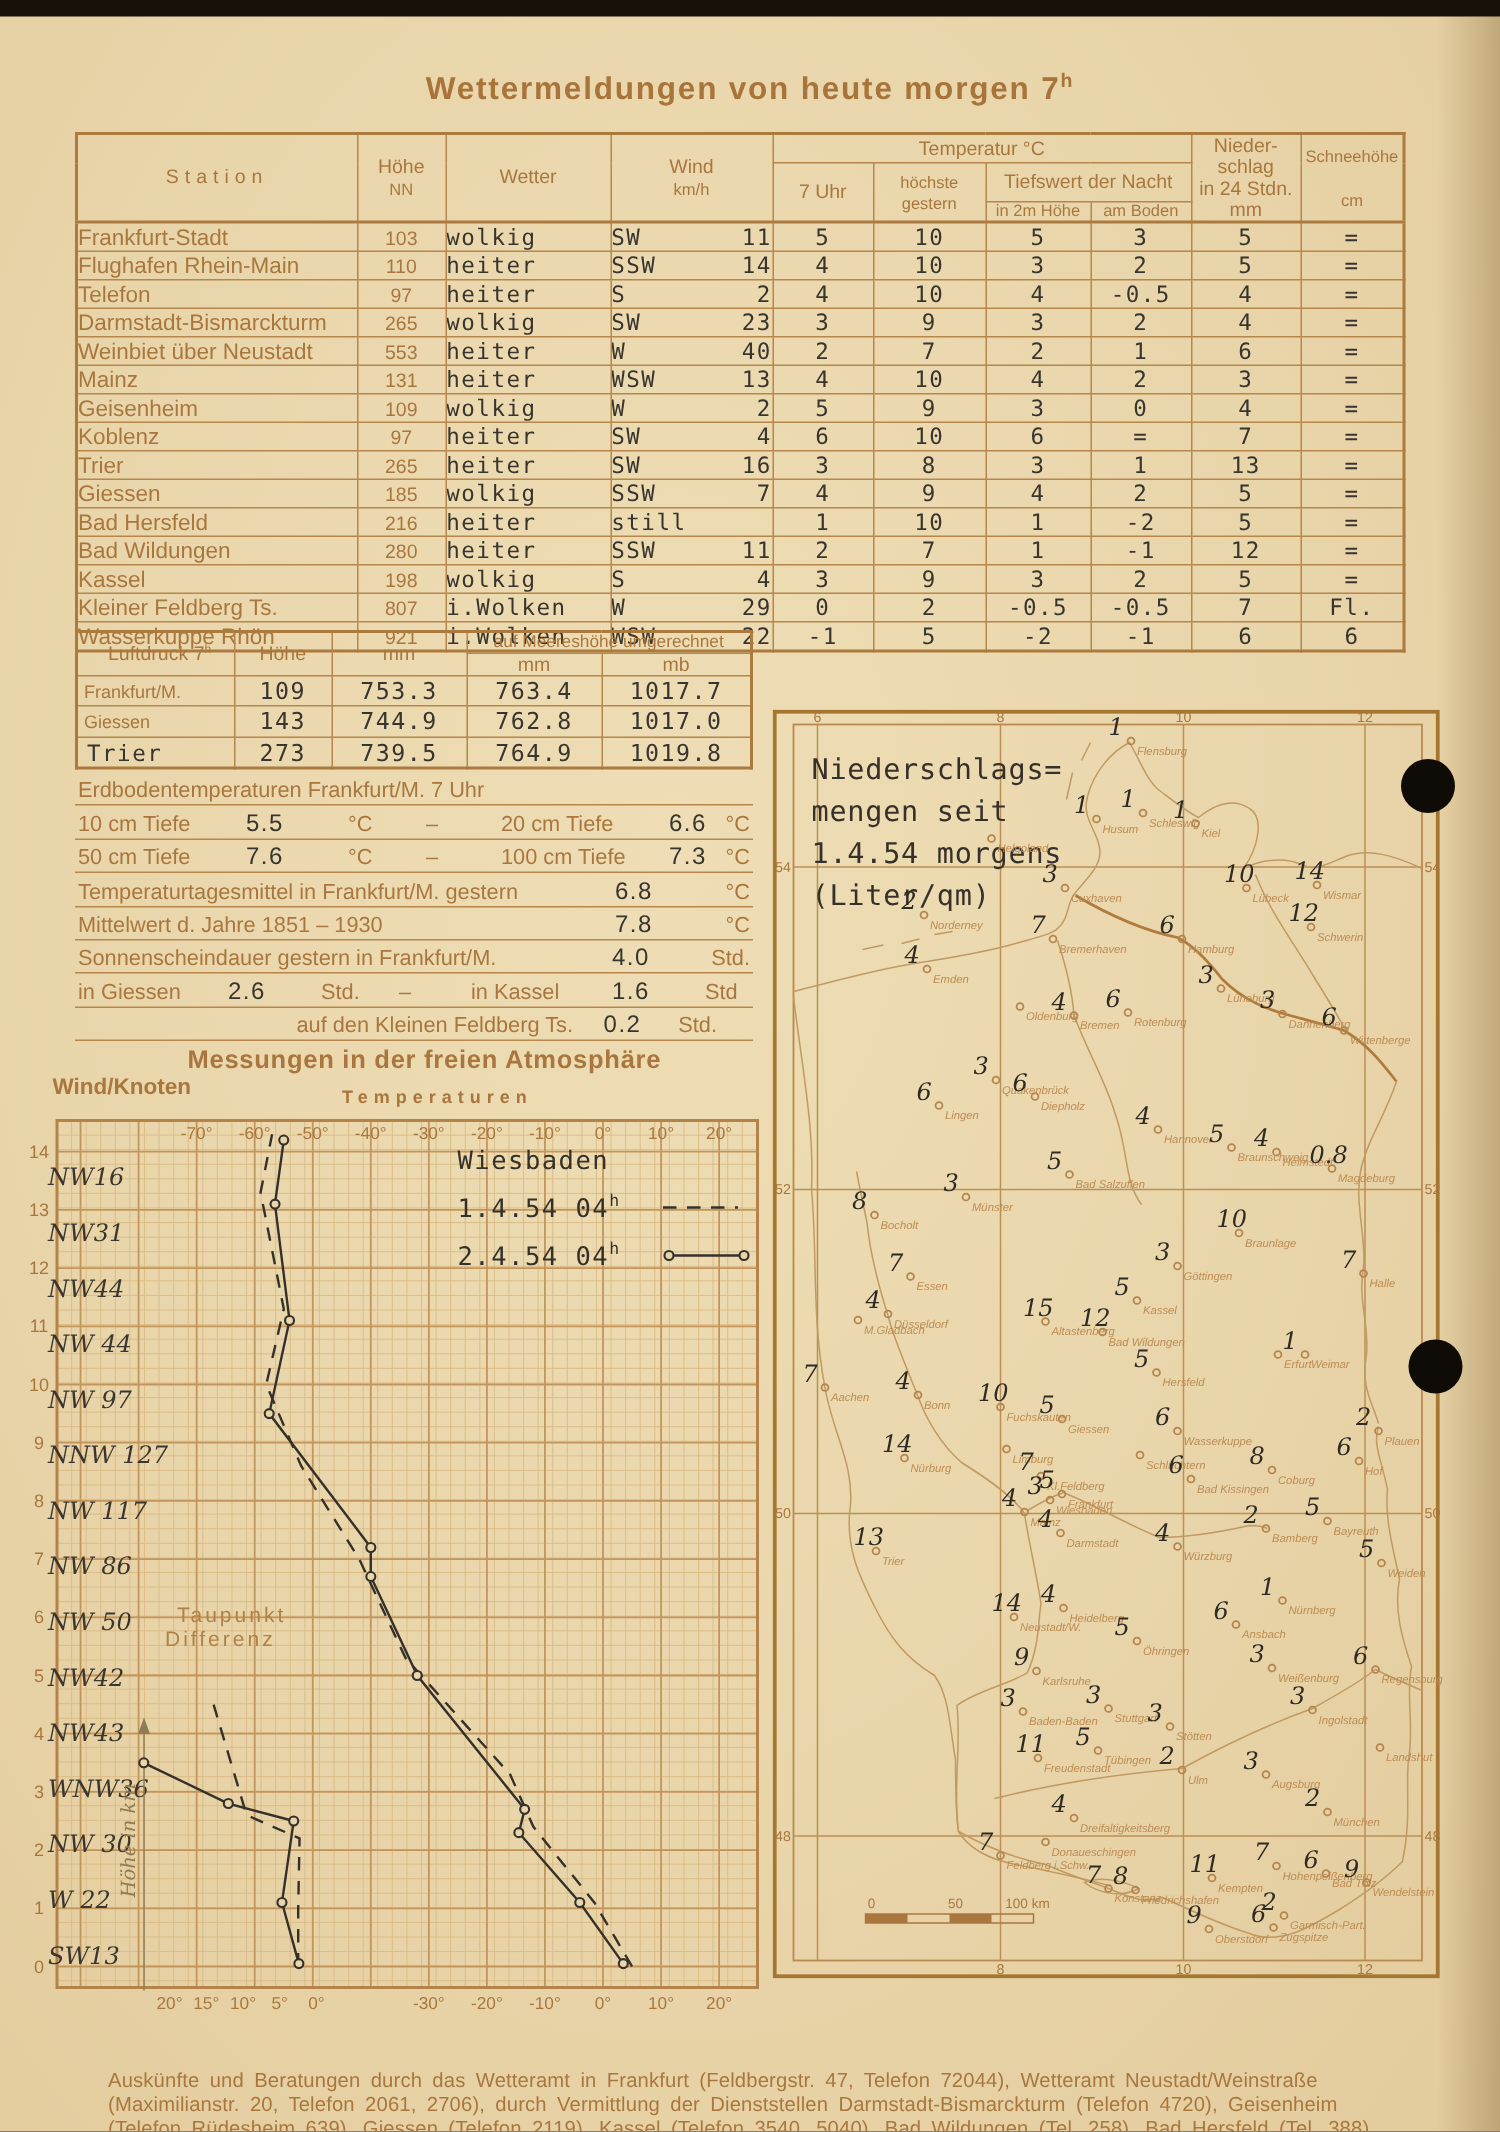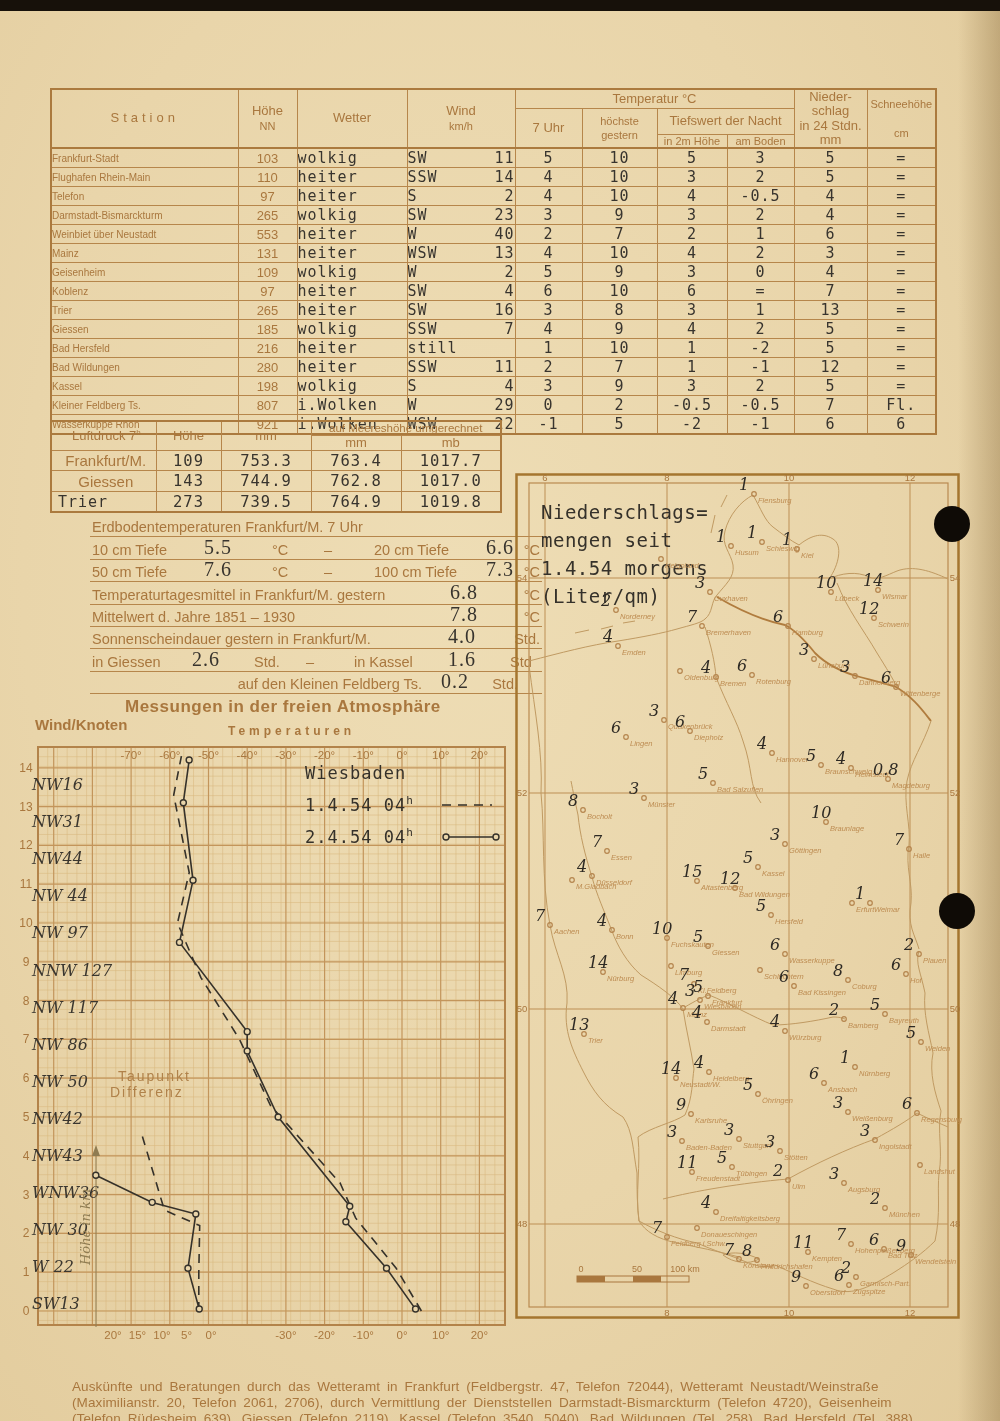--- a/index.html
+++ b/index.html
@@ -18,44 +18,44 @@
            border:2px solid #ab7a3e;}
   table.wt th, table.wt td{border:1px solid #b6864b;padding:0;overflow:hidden;white-space:nowrap;}
   table.wt thead{border-bottom:2px solid #ab7a3e;}
   table.wt th{font-weight:normal;color:#a9773e;font-size:13px;line-height:1.1;text-align:center;vertical-align:middle;}
   table.wt th .sm, table.wt .sm{font-size:11px;}
   th.hst{letter-spacing:4px;font-size:14px;}
   th.tgroup{font-size:13.5px;height:18px;}
   th.tief{font-size:11.5px;}
   th.nied{font-size:10.5px;line-height:1.05;}
   table.wt tbody td{height:17.2px;}
-  td.st{color:#a9773e;font-size:10px;padding-left:4px;text-align:left;}
+  td.st{color:#a9773e;font-size:15px;padding-left:4px;text-align:left;}
   td.ho{color:#a9773e;font-size:13px;text-align:center;}
   .mono, td.we, td.v, td.wd{font-family:"DejaVu Sans Mono",monospace;color:#38342e;font-size:15px;letter-spacing:1px;}
   td.we{padding-left:8px;text-align:left;}
   td.v{text-align:center;}
   td.wd{padding:0 10px;}
   td.wd span.dir{float:left;} td.wd span.spd{float:right;}
   
   table.pt{position:absolute;left:50px;top:420px;width:450px;border-collapse:collapse;table-layout:fixed;
            border:2px solid #ab7a3e;}
   table.pt th, table.pt td{border:1px solid #b6864b;padding:0;white-space:nowrap;overflow:hidden;}
   table.pt th{font-weight:normal;color:#a9773e;font-size:13px;text-align:center;line-height:1.1;}
   table.pt th.hleft{text-align:left;padding-left:20px;}
   table.pt th.msl{font-size:11.5px;}
   table.pt tbody td{height:19.5px;text-align:center;}
-  table.pt td.pn{color:#a9773e;font-size:15px;text-align:center;padding-left:4px;}
+  table.pt td.pn{color:#a9773e;font-size:12px;text-align:left;padding-left:4px;}
   table.pt td.pnm{font-family:"DejaVu Sans Mono",monospace;color:#38342e;font-size:15px;text-align:left;padding-left:6px;letter-spacing:1px;}
   table.pt td.pv{font-family:"DejaVu Sans Mono",monospace;color:#38342e;font-size:15.5px;letter-spacing:1px;}
   
-  #ground{position:absolute;left:50px;top:515px;width:452px;margin-left:40px;}
+  #ground{position:absolute;left:50px;top:515px;width:452px;}
   #ground .row{display:flex;align-items:flex-end;height:22.4px;border-bottom:1px solid #b6864b;padding:0 2px;box-sizing:border-box;}
   #ground span{display:block;}
   #ground .gp{font-size:14.5px;color:#a9773e;padding-bottom:1px;}
-  #ground .gt{font-family:Liberation Serif, serif;font-size:20px;color:#38342e;letter-spacing:1px;}
+  #ground .gt{font-family:Liberation Sans, sans-serif;font-size:16px;color:#38342e;letter-spacing:1px;}
   
   .atmo-title{position:absolute;left:125px;top:697px;font-size:17px;font-weight:bold;color:#a9773e;letter-spacing:0.5px;}
   .windknoten{position:absolute;left:35px;top:716px;font-size:15px;font-weight:bold;color:#a9773e;}
   .temperaturen{position:absolute;left:228px;top:724px;font-size:12px;font-weight:bold;letter-spacing:4px;color:#a9773e;}
   svg{position:absolute;overflow:visible;}
   #chart-svg{left:18px;top:735px;}
   #map-svg{left:515px;top:473px;}
   
   .gf{stroke:#d8b87f;stroke-width:0.55;}
   .gm{stroke:#c3955b;stroke-width:1.2;}
@@ -89,20 +89,21 @@
   
   .footer{position:absolute;left:72px;top:1379px;width:860px;color:#a9773e;font-size:13.5px;line-height:15.8px;
           white-space:nowrap;word-spacing:3px;letter-spacing:0.1px;}
 </style>
 </head>
 <body>
 
 <div class="page">
   <div class="topedge"></div>
 
+  <div class="title"><span>Wettermeldungen von heute morgen 7</span><span class="sup">h</span></div>
 
   <table class="wt" id="weather-table">
     <colgroup>
       <col style="width:187px">
         <col style="width:59px">
         <col style="width:110px">
         <col style="width:108px">
       <col style="width:67px">
         <col style="width:75px">
         <col style="width:70px">

